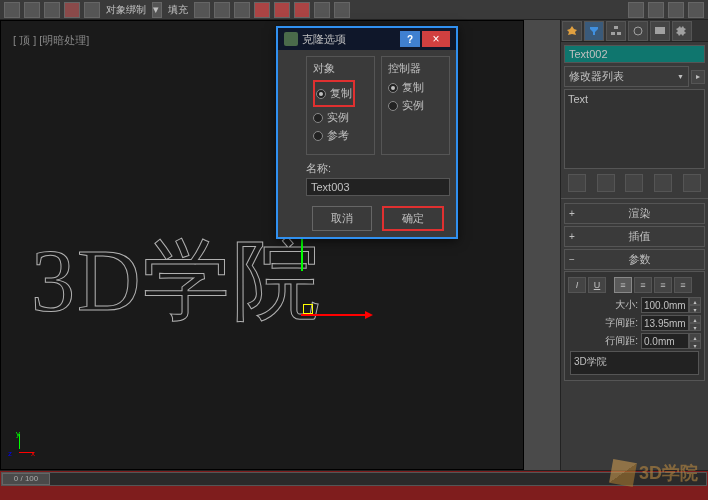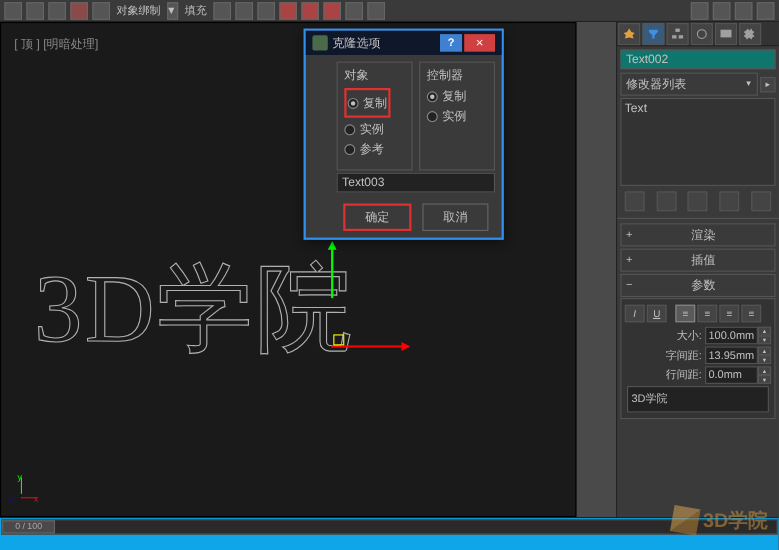--- a/index.html
+++ b/index.html
@@ -416,21 +416,21 @@
       border: 2px solid #e03030;
     }
     
     
     .bottom-bar {
       position: absolute;
       bottom: 0;
       left: 0;
       right: 0;
       height: 30px;
-      background: #0ea5e9;
+      background: #7f1d1d;
       border-top: 1px solid #222;
     }
     .timeline {
       height: 14px;
       background: #2a2a2a;
       border: 1px solid #555;
       margin: 1px;
       position: relative;
     }
     .timeline-marker {
@@ -681,24 +681,25 @@
         <div class="radio-row">
           <span class="radio-dot checked"></span>
           <span>复制</span>
         </div>
         <div class="radio-row">
           <span class="radio-dot"></span>
           <span>实例</span>
         </div>
       </div>
     </div>
+    <label class="dialog-label">名称:</label>
     <input class="dialog-input" value="Text003" style="">
     <div class="dialog-buttons">
+      <button class="dialog-btn">取消</button>
       <button class="dialog-btn primary">确定</button>
-      <button class="dialog-btn">取消</button>
     </div>
   </div>
 </div>
 
 <div class="watermark">
   <span class="watermark-cube"></span>
   <span>3D学院</span>
 </div>
 
 </body></html>

